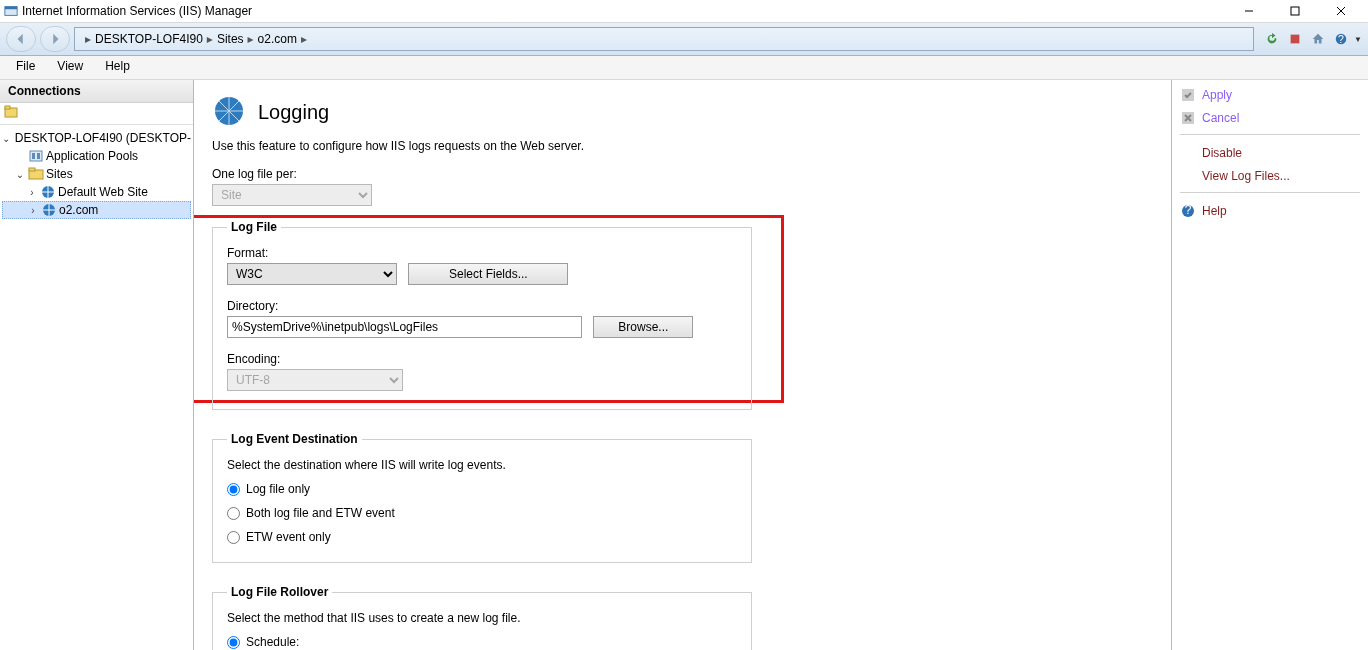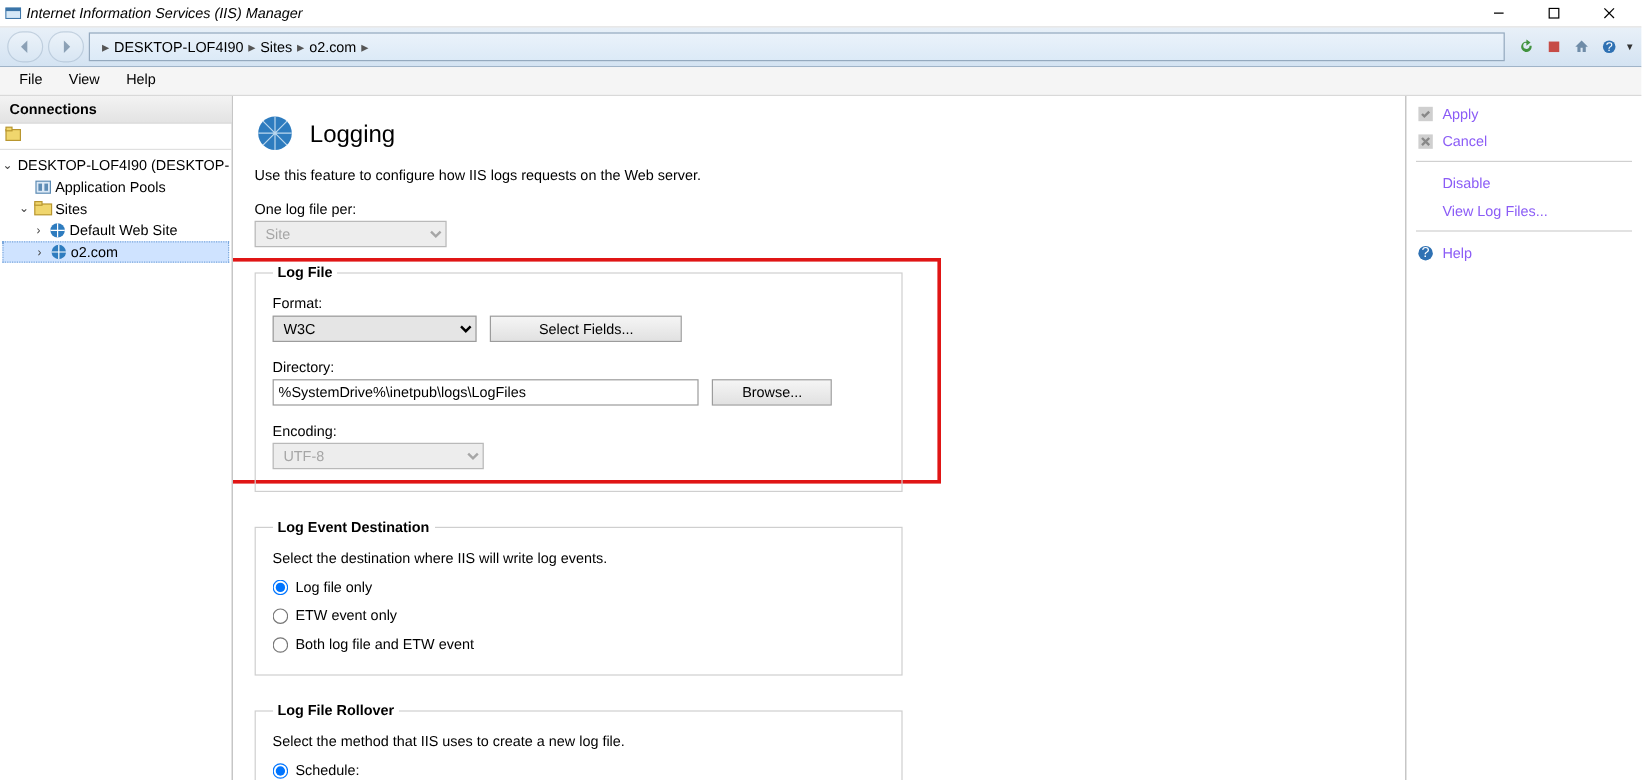--- a/index.html
+++ b/index.html
@@ -1,19 +1,19 @@
 <!DOCTYPE html>
 <html><head>
 <meta charset="utf-8">
 <style>
   * { box-sizing: border-box; margin: 0; padding: 0; font-family: "Segoe UI", Tahoma, sans-serif; font-size: 12px; }
   body { background: #fff; color: #000; width: 1368px; height: 650px; display: flex; flex-direction: column; overflow: hidden; }
 
   
-  .titlebar { height: 23px; display: flex; align-items: center; padding: 0 4px; background: #fff; border-bottom: 1px solid #d9d9d9; font-style: italic; }
+  .titlebar { height: 23px; display: flex; align-items: center; padding: 0 4px; background: #fff; border-bottom: 1px solid #d9d9d9; }
   .titlebar .ico { width: 14px; height: 14px; margin-right: 4px; }
   .titlebar .caption { flex: 0 0 auto; }
   .titlebar .spacer { flex: 1; }
   .titlebar .winbtn { width: 46px; height: 23px; display: flex; align-items: center; justify-content: center; }
   .titlebar .winbtn svg { width: 10px; height: 10px; stroke: #000; stroke-width: 1; fill: none; }
 
   
   .addressbar { height: 33px; display: flex; align-items: center; padding: 3px 6px; background: linear-gradient(#e8f0f8,#d4e3f2); border-bottom: 1px solid #a0b4c8; gap: 4px; }
   .navbtn { width: 30px; height: 26px; border: 1px solid #a0b4c8; border-radius: 13px; background: linear-gradient(#f2f7fc,#dbe8f4); display: flex; align-items: center; justify-content: center; }
   .navbtn.disabled { opacity: .5; }
@@ -59,21 +59,21 @@
   fieldset{border:1px solid #cfcfcf; padding:12px 14px 18px; margin-bottom:22px; position:relative;}
   legend{padding:0 4px;font-weight:bold;}
   .radio-row{display:flex; align-items:center; gap:6px; margin-top:10px;}
   .hl{position:absolute; border:3px solid #e01515; pointer-events:none;}
 
   
   .right{width:196px;}
   .act-list{padding:6px 8px; display:flex; flex-direction:column; gap:5px;}
   .act{display:flex; align-items:center; gap:6px; padding:1px 0;}
   .act.disabled{color:#8b5cf6;}
-  .act.link{color:#8b5cf6;}
+  .act.link{color:#7f1d1d;}
   .act .ico{width:16px;height:16px;display:flex;align-items:center;justify-content:center;}
   hr.sep{border:none;border-top:1px solid #d0d0d0;margin:2px 0 4px;}
 
   
   .globe{fill:#2e7cbf;}
 </style>
 </head>
 <body>
 
 <div class="titlebar">
@@ -274,25 +274,25 @@
 
       <fieldset style="width:540px;">
         <legend>Log Event Destination</legend>
         <div>Select the destination where IIS will write log events.</div>
         <label class="radio-row">
           <input type="radio" name="dest" checked="" style="">
           <span>Log file only</span>
         </label>
         <label class="radio-row">
           <input type="radio" name="dest" style="">
-          <span>ETW event only</span>
+          <span>Both log file and ETW event</span>
         </label>
         <label class="radio-row">
           <input type="radio" name="dest" style="">
-          <span>Both log file and ETW event</span>
+          <span>ETW event only</span>
         </label>
       </fieldset>
 
       <fieldset style="width:540px;">
         <legend>Log File Rollover</legend>
         <div>Select the method that IIS uses to create a new log file.</div>
         <label class="radio-row">
           <input type="radio" name="roll" checked="" style="">
           <span>Schedule:</span>
         </label>

